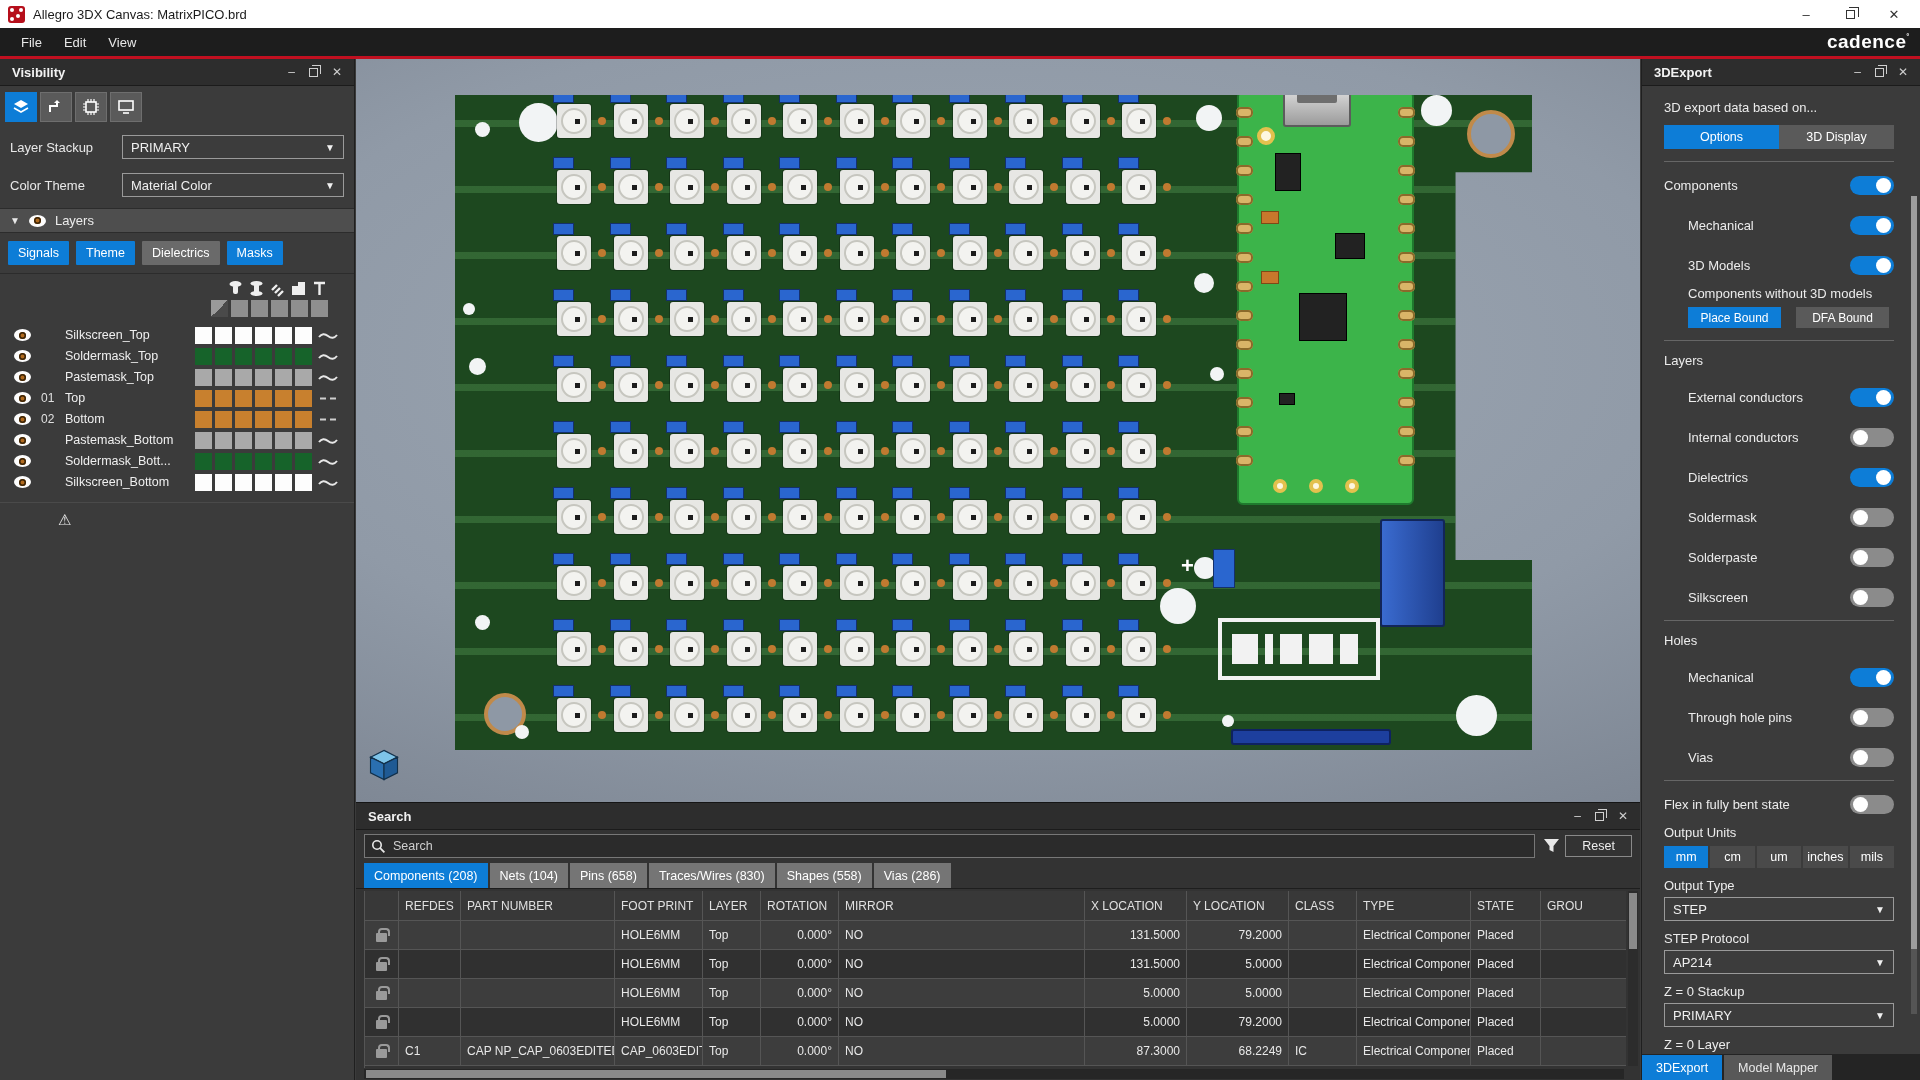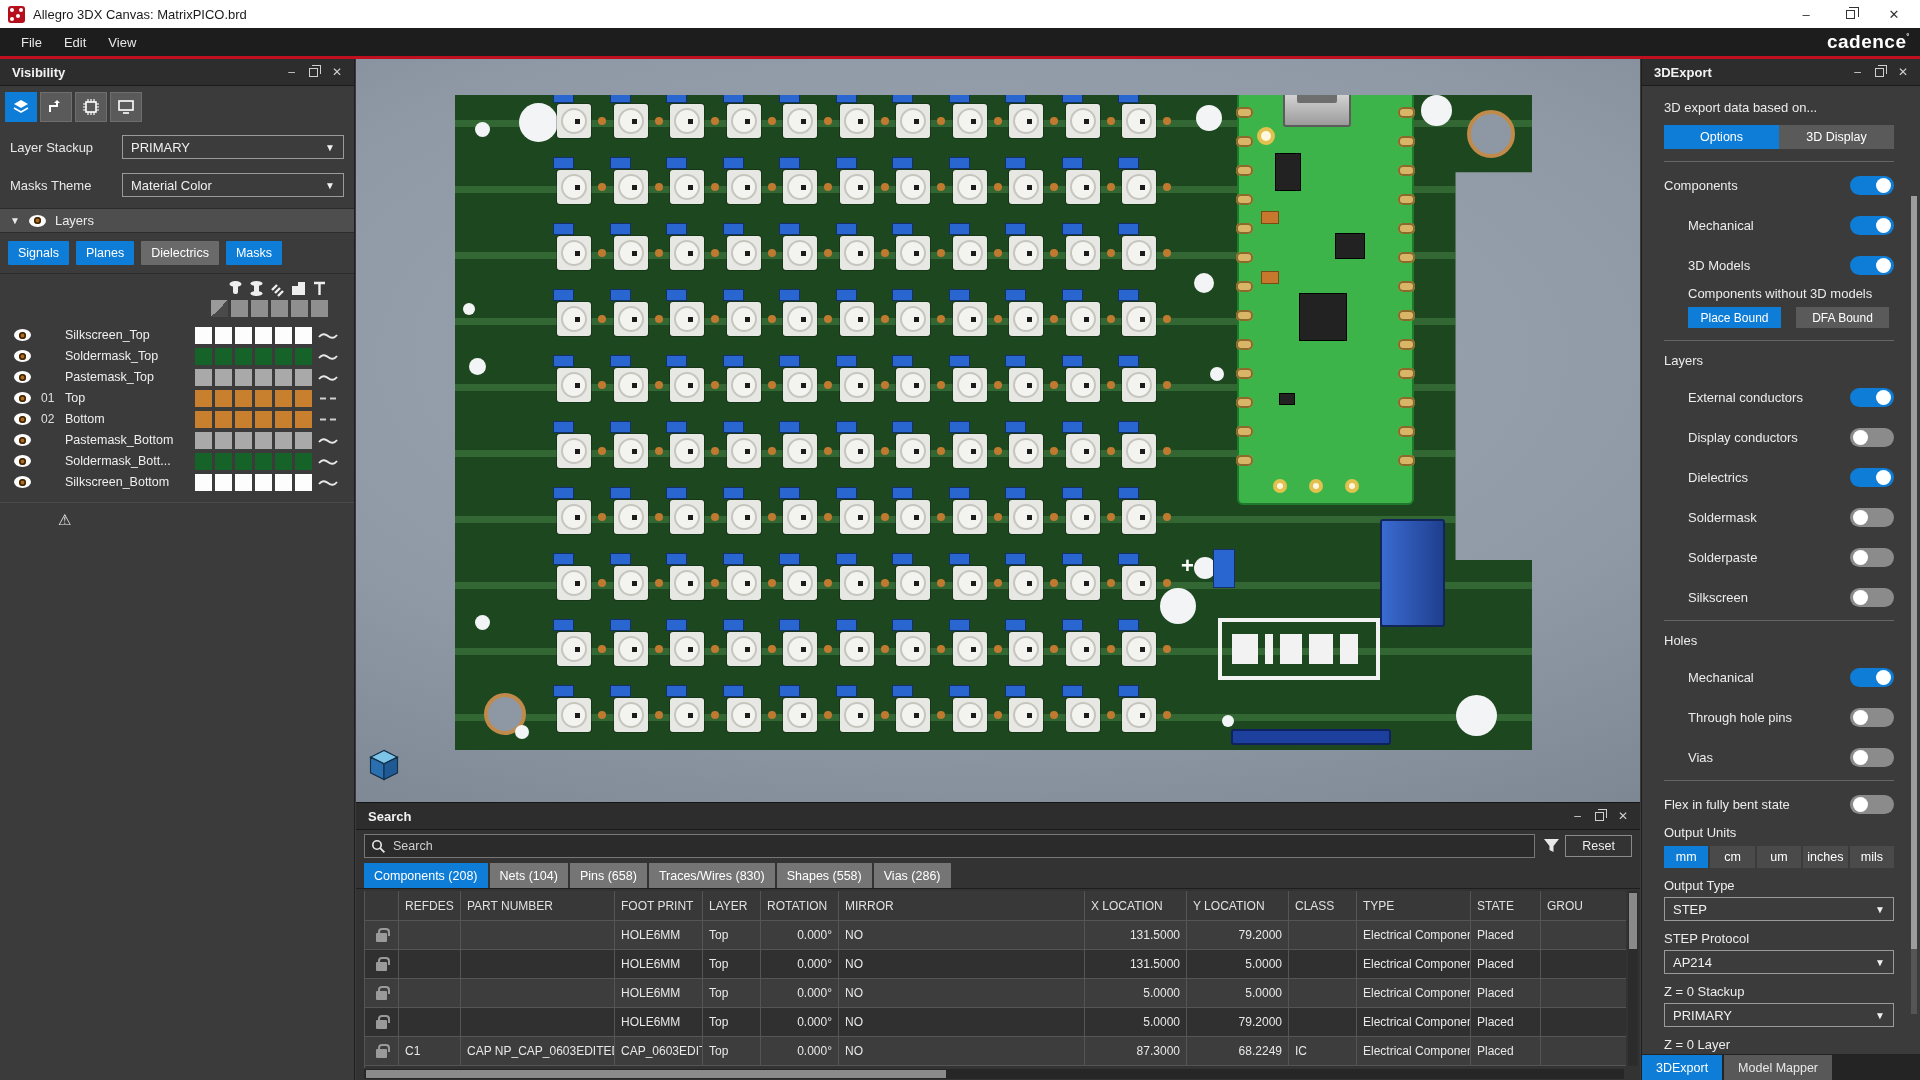--- a/index.html
+++ b/index.html
@@ -255,34 +255,34 @@
       </div>
     </div>
     <div class="vis-row">
       <span class="lbl">Layer Stackup</span>
       <div class="select">
         <span>PRIMARY</span>
           <span class="arr">▼</span>
       </div>
     </div>
     <div class="vis-row">
-      <span class="lbl">Masks Theme</span>
+      <span class="lbl">Color Theme</span>
       <div class="select">
         <span>Material Color</span>
           <span class="arr">▼</span>
       </div>
     </div>
     <div class="sec-h">
       <span class="tri">▼</span>
       <span class="eye"></span>
       <span class="t">Layers</span>
     </div>
     <div class="filters">
         <div class="filt on">Signals</div>
-        <div class="filt on">Planes</div>
+        <div class="filt on">Theme</div>
         <div class="filt">Dielectrics</div>
         <div class="filt on">Masks</div>
       </div>
     <div class="colicons">
       <svg viewBox="0 0 17 17">
           <ellipse cx="8.5" cy="4" rx="6" ry="3" fill="#eee"></ellipse>
           <rect x="6" y="5" width="5" height="9" rx="2" fill="#eee"></rect>
         </svg>
       <svg viewBox="0 0 17 17">
           <ellipse cx="8.5" cy="3.5" rx="6" ry="2.5" fill="#eee"></ellipse>
@@ -1274,21 +1274,21 @@
           </div>
           <div class="ediv"></div>
           <div class="elabel">Layers</div>
           <div class="erow ind">
             <span class="el">External conductors</span>
             <span class="toggle on">
               <i></i>
             </span>
           </div>
           <div class="erow ind">
-            <span class="el">Display conductors</span>
+            <span class="el">Internal conductors</span>
             <span class="toggle off">
               <i></i>
             </span>
           </div>
           <div class="erow ind">
             <span class="el">Dielectrics</span>
             <span class="toggle on">
               <i></i>
             </span>
           </div>

